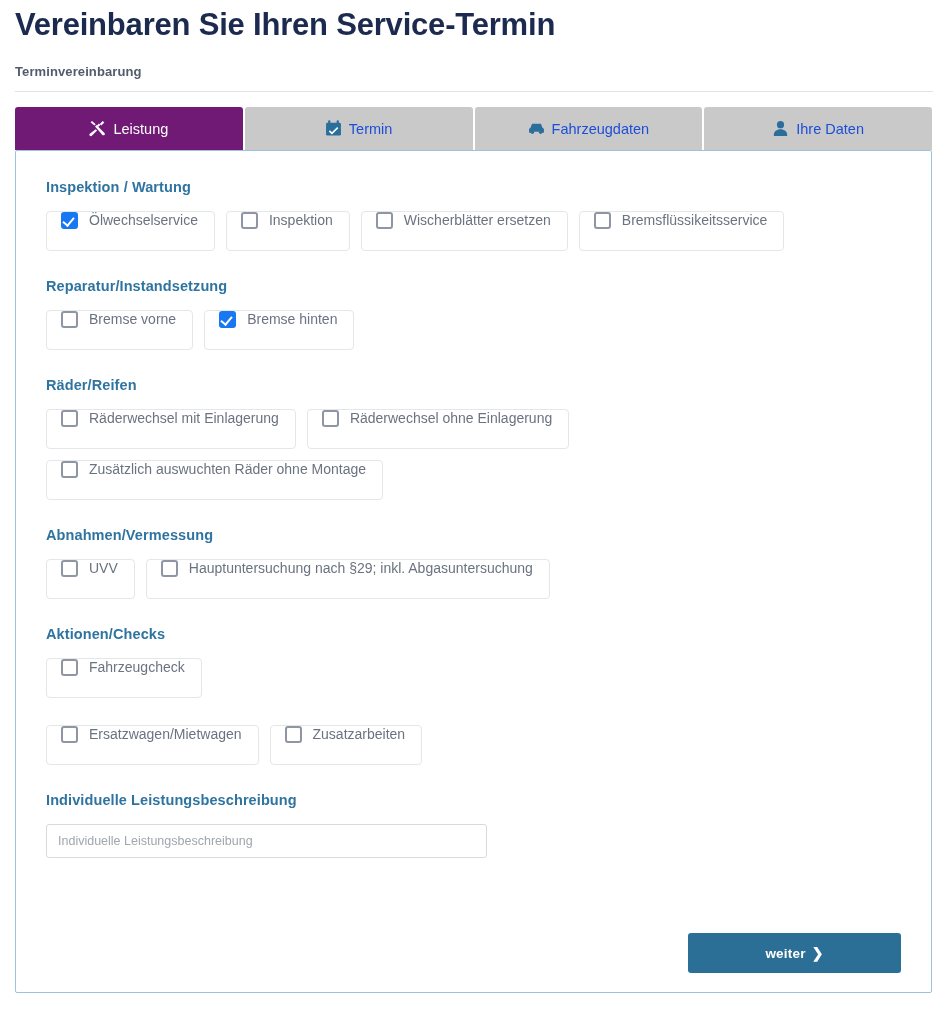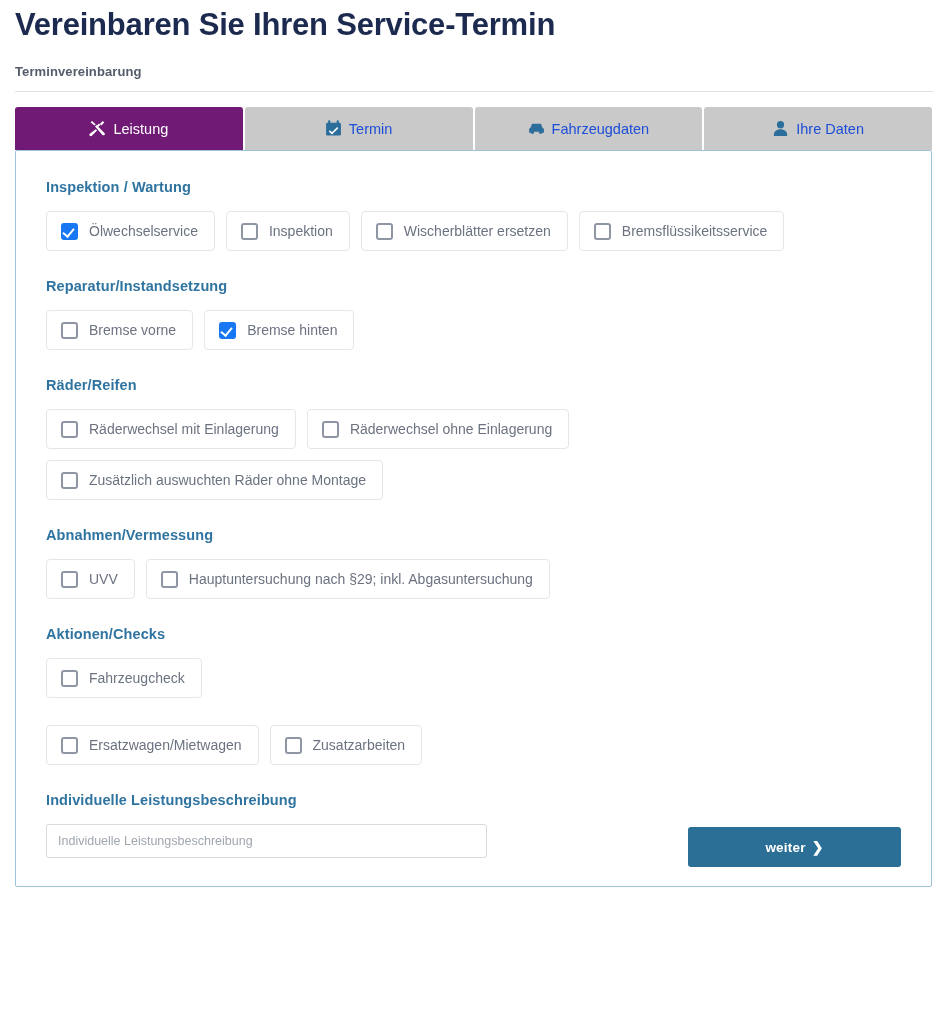--- a/index.html
+++ b/index.html
@@ -86,21 +86,21 @@
     height: 17px;
   }
   .tab .tab-icon svg { display: block; }
 
   
   .panel {
     position: absolute;
     left: 15px;
     top: 150px;
     width: 917px;
-    height: 737px;
+    height: 843px;
     box-sizing: border-box;
     background: #ffffff;
     border: 1px solid #9dc3dc;
     border-radius: 2px;
   }
   .panel-inner {
     padding: 28px 30px 0 30px;
   }
 
   .group { margin-bottom: 0; }
@@ -114,21 +114,21 @@
   .group + .group { margin-top: 27px; }
 
   .options {
     display: flex;
     flex-wrap: wrap;
     gap: 11px;
     align-items: stretch;
   }
   .option {
     display: inline-flex;
-    align-items: center;
+    align-items: flex-start;
     gap: 11px;
     box-sizing: border-box;
     height: 40px;
     padding: 0 16px 0 14px;
     background: #ffffff;
     border: 1px solid #e4e6e8;
     border-radius: 4px;
     cursor: pointer;
     user-select: none;
   }

